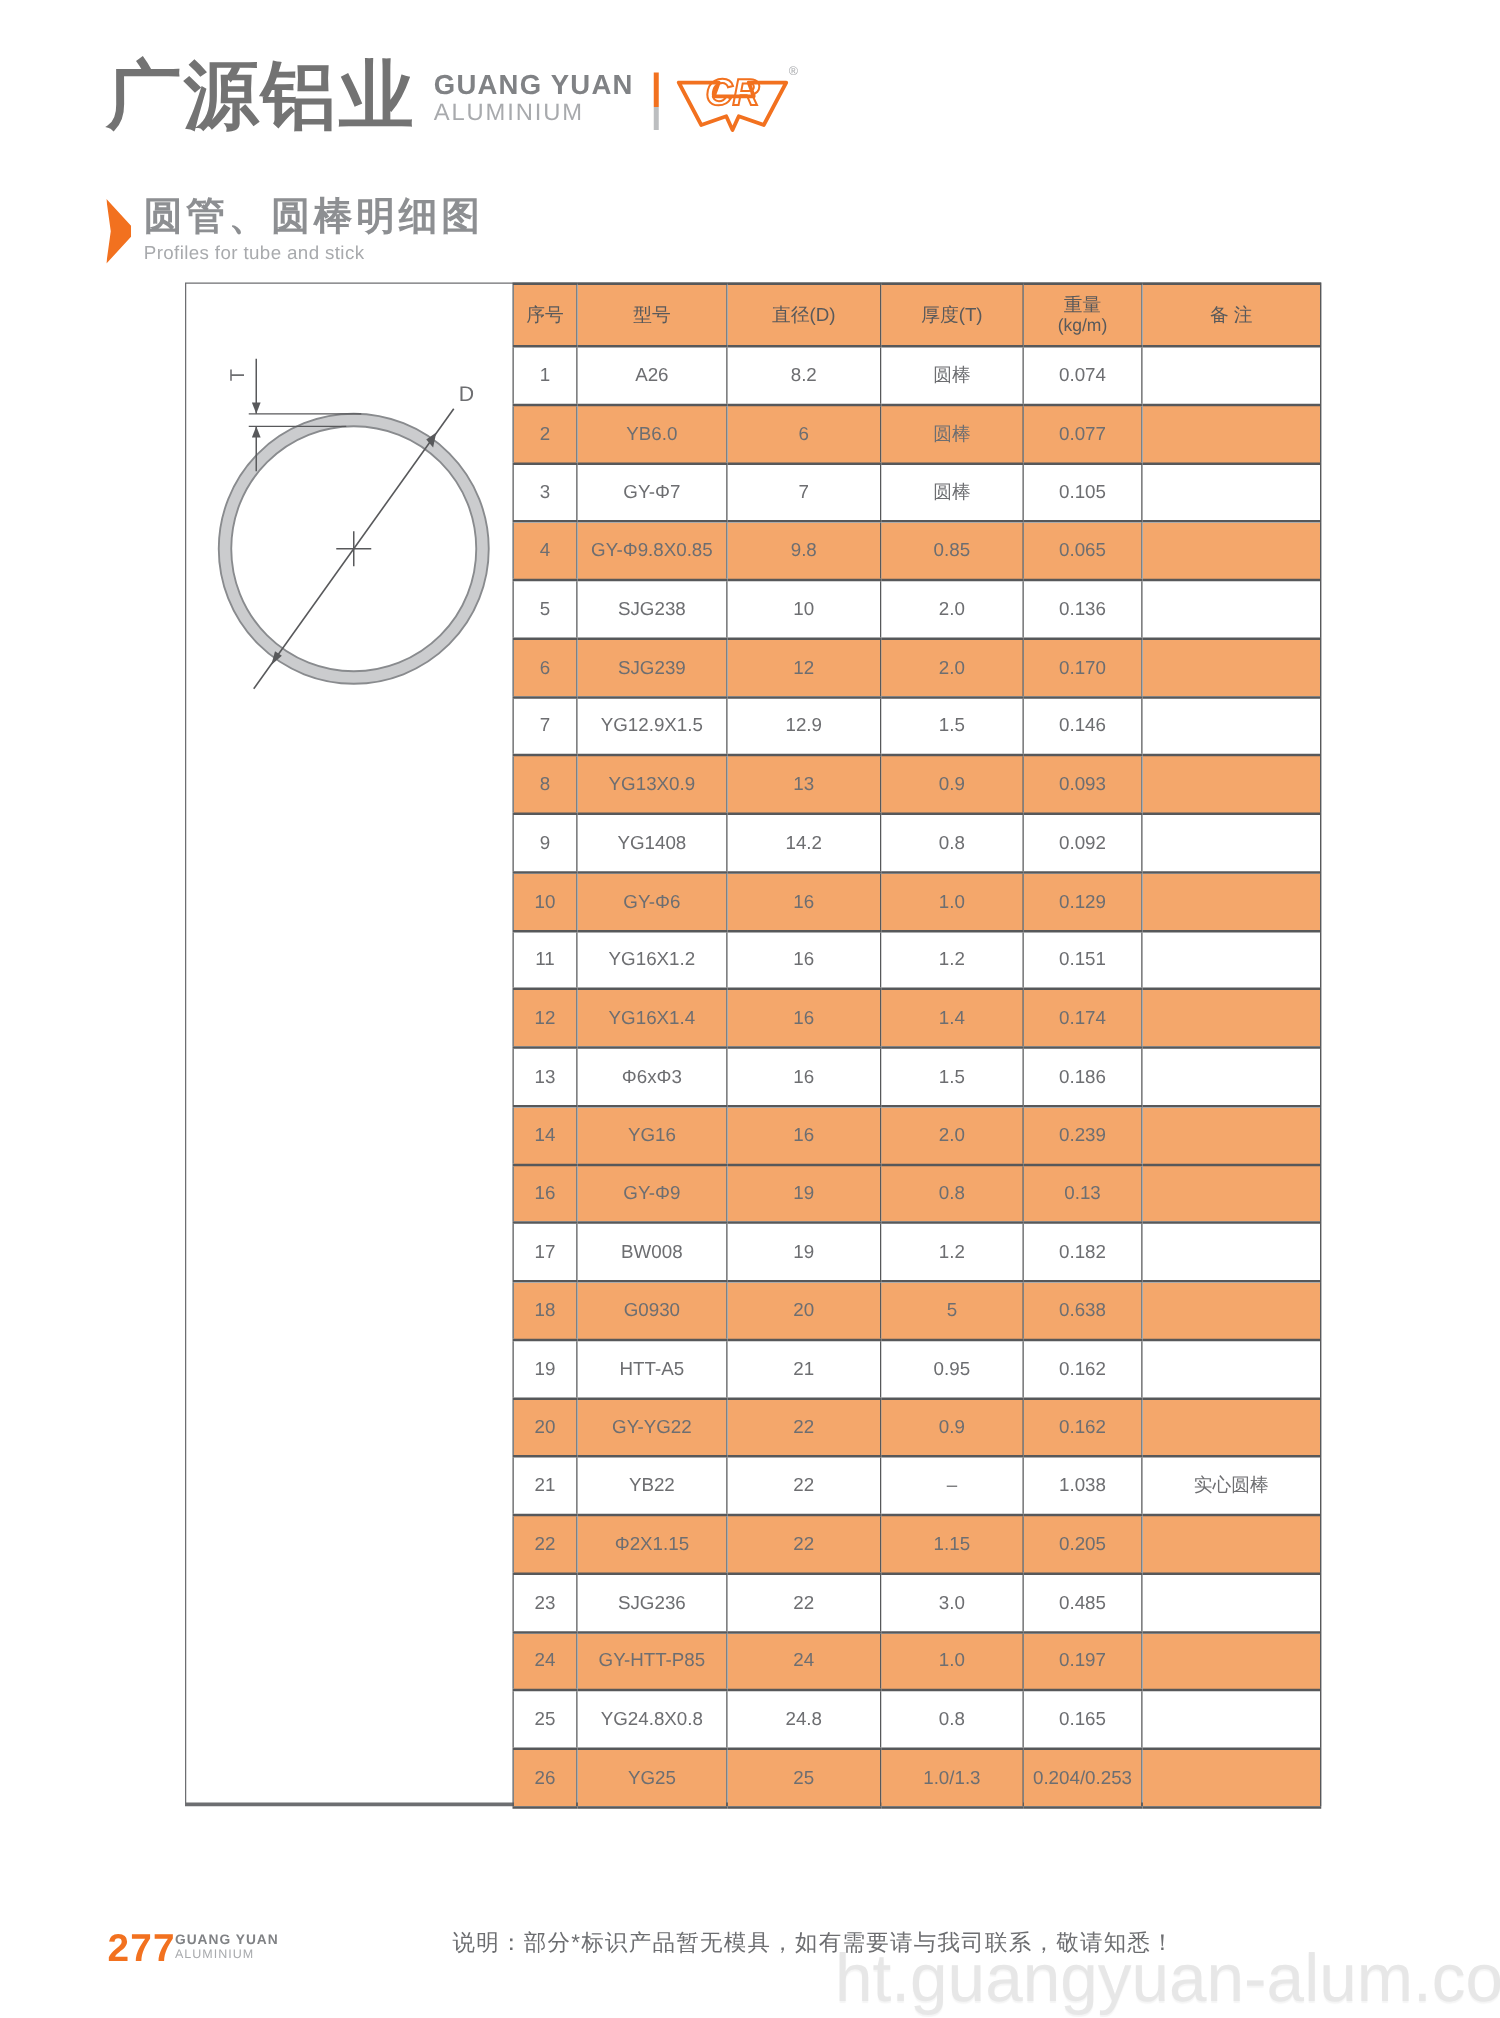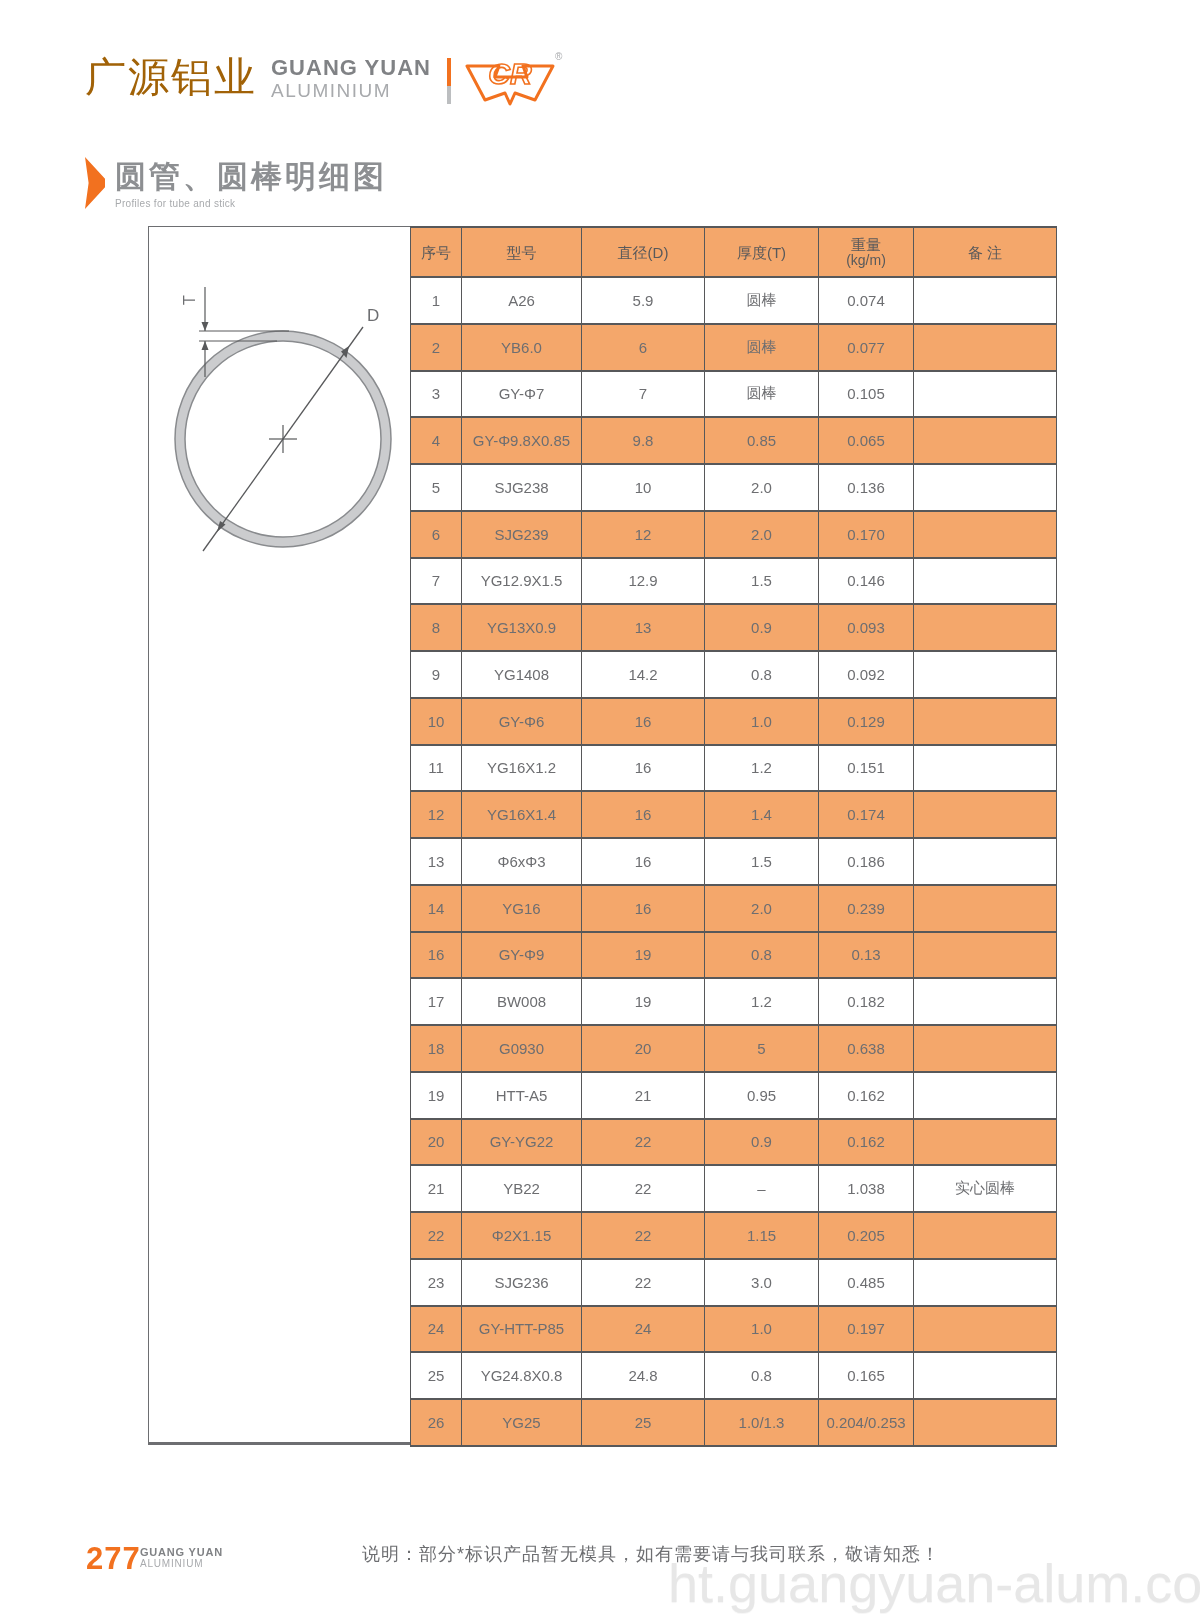--- a/index.html
+++ b/index.html
@@ -8,34 +8,34 @@
     position: relative;
     width: 1200px;
     height: 1614px;
     background: #ffffff;
     overflow: hidden;
     font-family: "Liberation Sans", sans-serif;
     color: #6D6E71;
   }
   
   .brand-header { position: absolute; left: 85px; top: 48px; height: 62px; display: flex; align-items: flex-start; }
-  .logo-cn { font-size: 41px; font-weight: normal; color: #a16207; letter-spacing: 2px; line-height: 58px; }
+  .logo-cn { font-size: 60px; font-weight: bold; color: #737373; letter-spacing: 2px; line-height: 58px; }
   .logo-en { display: flex; flex-direction: column; margin-left: 14px; margin-top: 8px; }
   .logo-en-1 { font-size: 22px; font-weight: bold; color: #808285; letter-spacing: 1px; line-height: 24px; }
   .logo-en-2 { font-size: 19px; color: #A8AAAD; letter-spacing: 1.5px; line-height: 22px; }
   .brand-sep { width: 4px; height: 46px; margin: 10px 0 0 16px;
     background: linear-gradient(to bottom, #F2711F 0 60%, #BCBEC0 60% 100%); }
   .cr-logo { margin-left: 12px; margin-top: 2px; }
   
   .section-block { position: absolute; left: 85px; top: 155px; display: flex; align-items: flex-end; }
   .section-arrow { width: 20px; height: 52px; background: #F2711F;
     clip-path: polygon(0 0, 100% 42%, 100% 58%, 0 100%, 18% 50%); margin-top: 2px; }
   .section-texts { margin-left: 10px; }
   .section-title { font-size: 31px; font-weight: bold; color: #8D8F92; letter-spacing: 3px; line-height: 36px; }
-  .section-sub { font-size: 10px; color: #A8AAAD; margin-top: 3px; letter-spacing: 0.3px; }
+  .section-sub { font-size: 15px; color: #A8AAAD; margin-top: 3px; letter-spacing: 0.3px; }
   
   .content-box { position: absolute; left: 148px; top: 226px; width: 909px; height: 1219px;
     border: 1px solid #6D6E71; border-bottom-width: 3px; background: #ffffff; }
   .diagram-svg { position: absolute; left: 0; top: 0; }
   
   .profiles-table { position: absolute; right: -1px; top: -1px; width: 646px; height: 1221px;
     border-collapse: collapse; table-layout: fixed; }
   .profiles-table th, .profiles-table td {
     border: 1px solid #57585A; border-top-width: 2px; border-bottom-width: 2px;
     text-align: center; vertical-align: middle;
@@ -137,21 +137,21 @@
           </th>
           <th>
               <div class="th-main">备 注</div>
             </th>
         </tr>
       </thead>
       <tbody id="table-body">
           <tr>
             <td>1</td>
             <td>A26</td>
-            <td>5.9</td>
+            <td>8.2</td>
             <td>圆棒</td>
             <td>0.074</td>
             <td></td>
           </tr>
           <tr class="alt">
             <td>2</td>
             <td>YB6.0</td>
             <td>6</td>
             <td>圆棒</td>
             <td>0.077</td>

